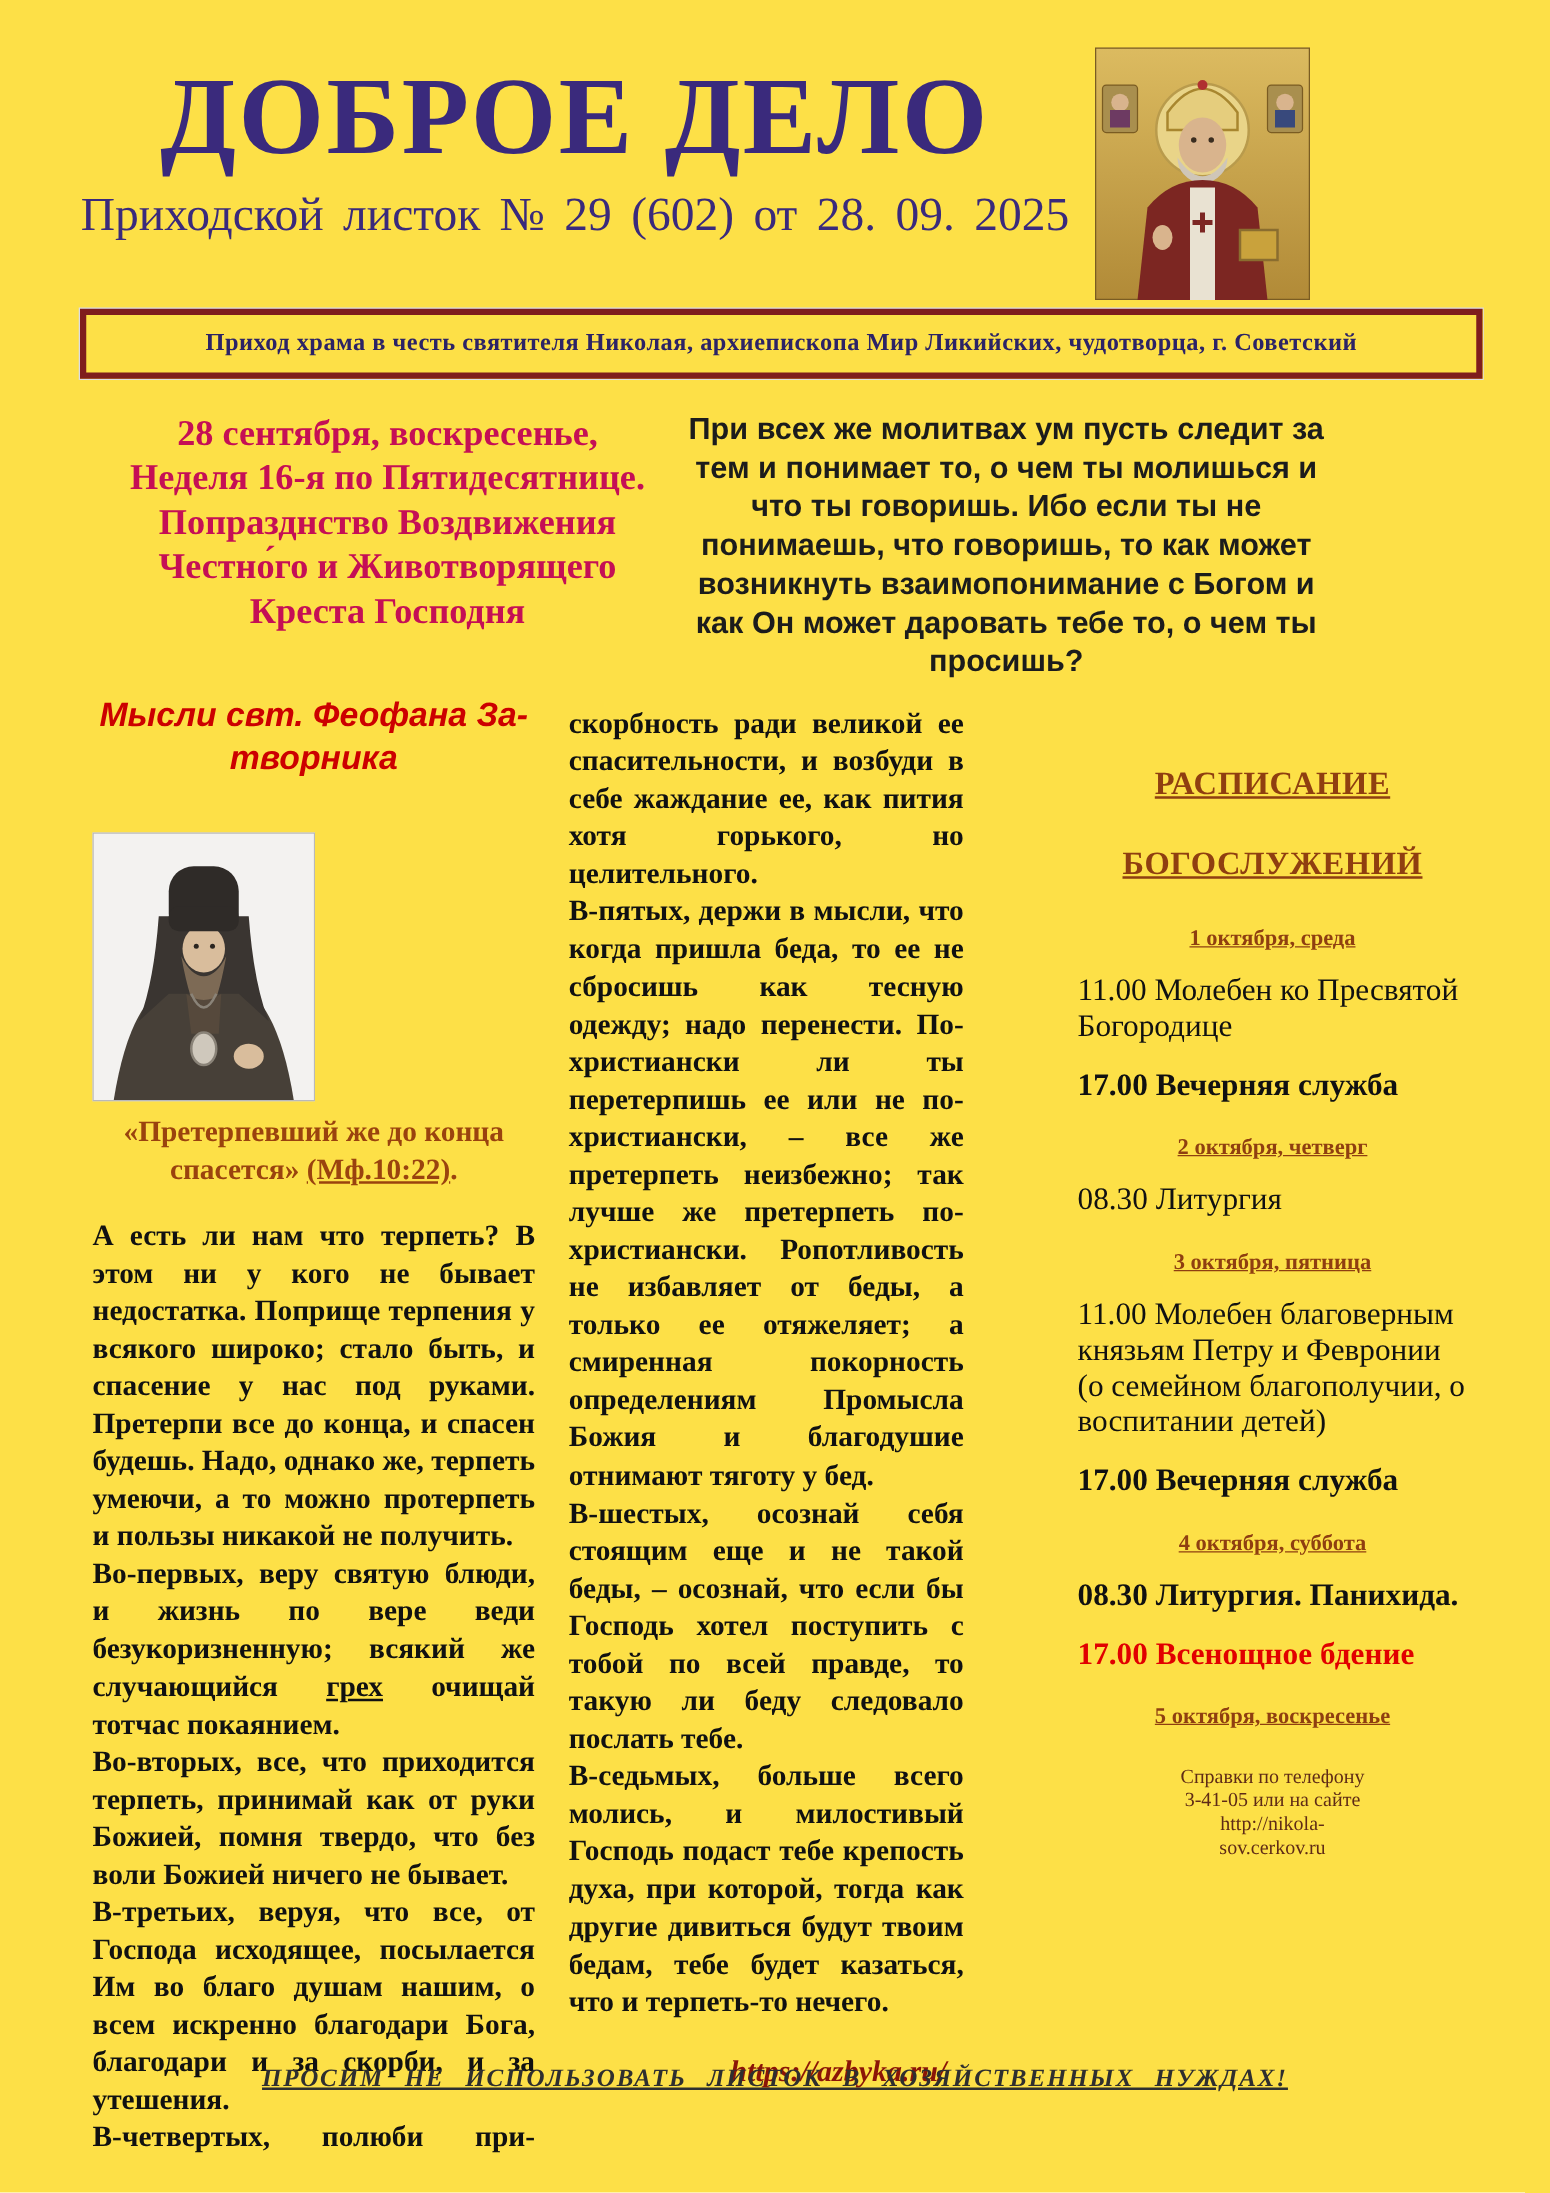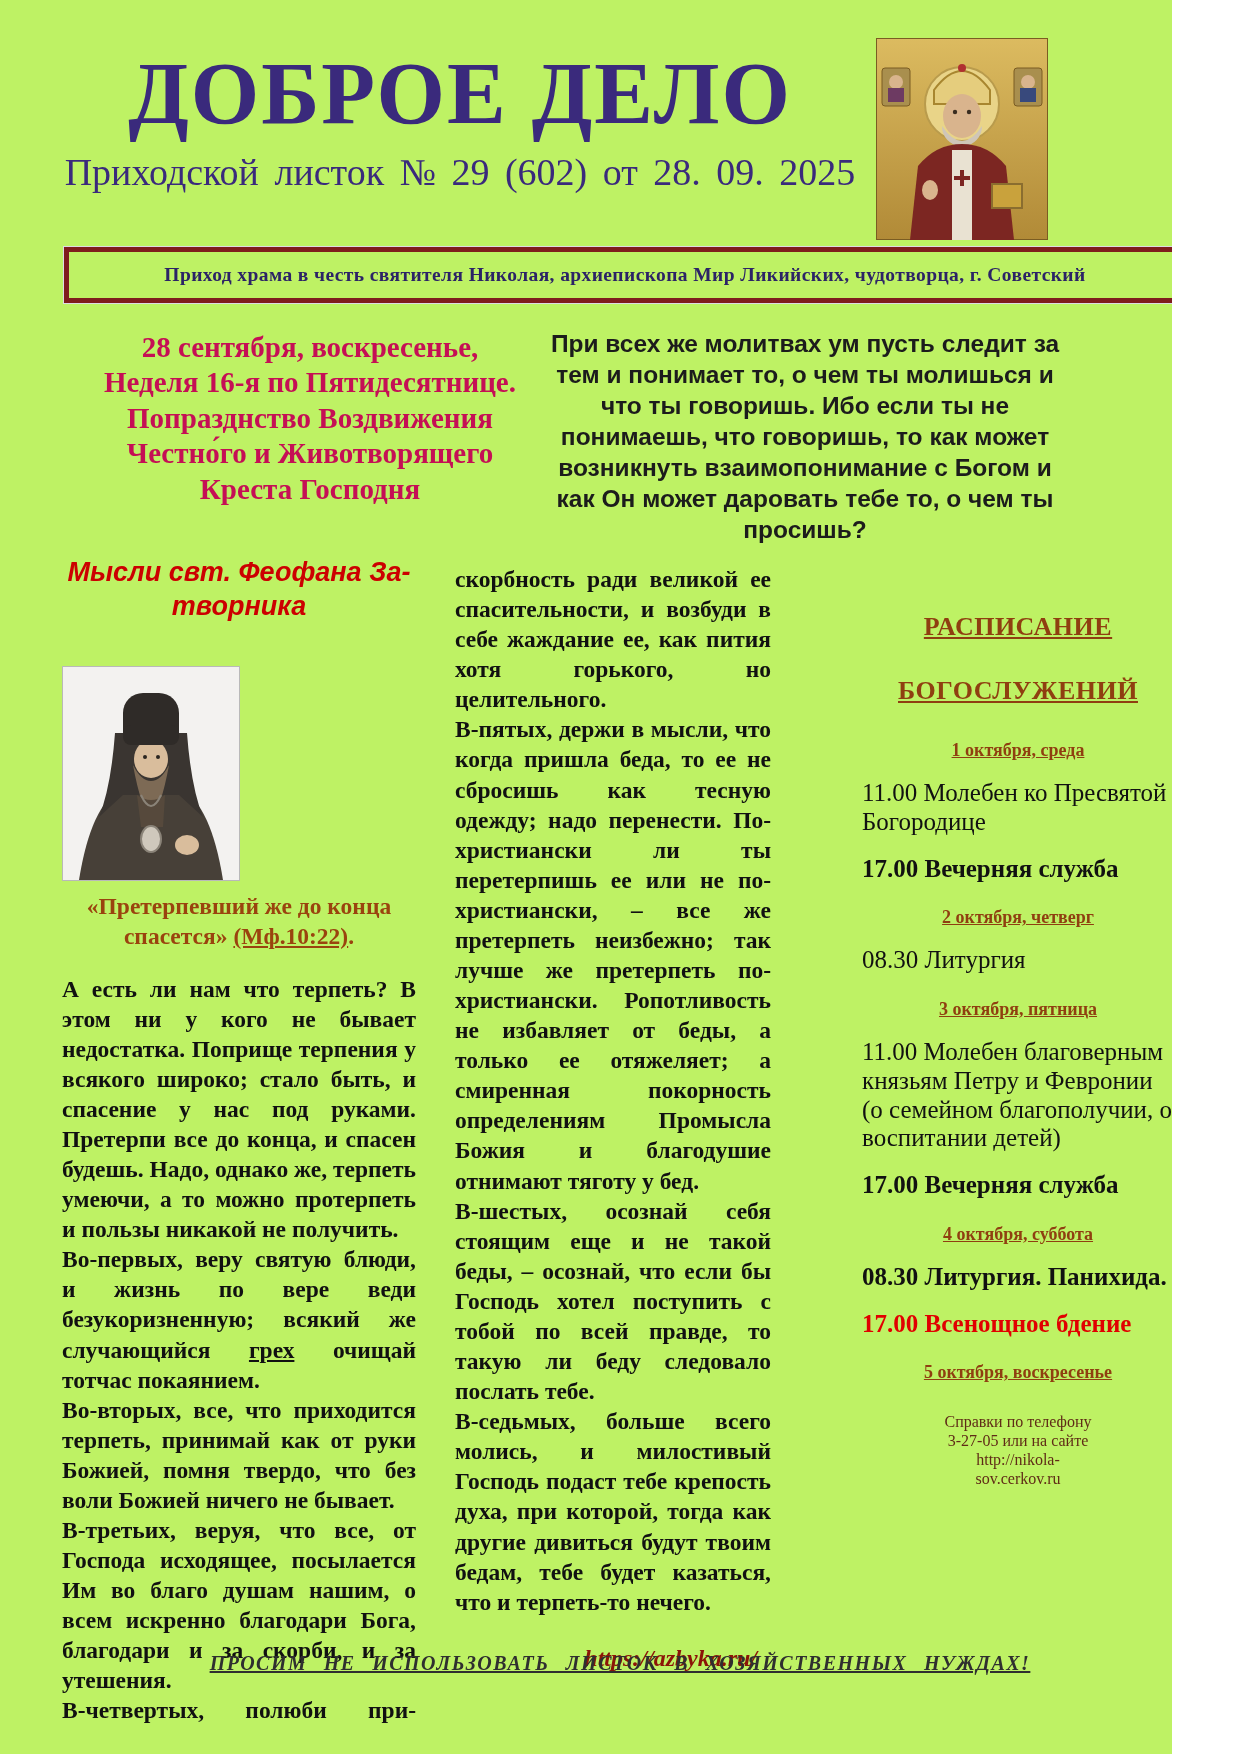--- a/index.html
+++ b/index.html
@@ -1,17 +1,17 @@
 <!DOCTYPE html>
 <html><head>
 <meta charset="utf-8">
 <style>
   html,body{margin:0;padding:0;background:#ffffff;}
-  .page{position:relative;width:1140px;height:1754px;background:#bef264;overflow:hidden;
-        font-family:"Liberation Serif",serif;color:#111;padding-left:32px;}
+  .page{position:relative;width:1240px;height:1754px;background:#fde047;overflow:hidden;
+        font-family:"Liberation Serif",serif;color:#111;}
 
   
   .main-title{position:absolute;left:55px;top:48px;width:810px;text-align:center;
       font-size:88px;font-weight:bold;color:#3a2a7c;line-height:1.05;letter-spacing:2px;}
   .subtitle{position:absolute;left:40px;top:150px;width:840px;text-align:center;
       font-size:38px;color:#3a2a7c;word-spacing:6px;}
   .icon-frame{position:absolute;left:876px;top:38px;width:172px;height:202px;}
 
   
   .banner{position:absolute;left:64px;top:247px;width:1112px;height:46px;
@@ -25,21 +25,21 @@
 
   
   .quote-block{position:absolute;left:545px;top:303px;width:520px;text-align:center;
       font-family:"Liberation Sans",sans-serif;font-weight:bold;font-size:24.5px;
       color:#1c1c1c;line-height:1.27;}
   .attribution{margin-top:6px;font-size:23px;font-style:italic;color:#c00000;
       text-decoration:underline;}
 
   
   .col p{margin:0;}
-  .col1{position:absolute;left:62px;top:556px;width:354px;}
+  .col1{position:absolute;left:74px;top:556px;width:354px;}
   .col2{position:absolute;left:455px;top:564px;width:316px;}
   .col3{position:absolute;left:862px;top:612px;width:312px;}
 
   .col1-heading{font-family:"Liberation Sans",sans-serif;font-style:italic;font-weight:bold;
       color:#cc0000;font-size:27px;text-align:center;line-height:1.25;margin-bottom:42px;}
   .portrait{float:left;width:178px;height:215px;margin:0 12px 10px 0;border:1px solid #b9b9b9;
       background:#f3f2f0;box-sizing:border-box;}
   .scripture{color:#9a430e;font-weight:bold;font-size:23.5px;text-align:center;
       line-height:1.3;margin-bottom:22px;}
   .u{text-decoration:underline;}
@@ -177,21 +177,21 @@
     <div class="sched-item sched-bold">17.00 Вечерняя служба</div>
 
     <div class="sched-date">4 октября,  суббота</div>
     <div class="sched-item sched-bold">08.30 Литургия. Панихида.</div>
     <div class="sched-item sched-red">17.00 Всенощное бдение</div>
 
     <div class="sched-date">5 октября, воскресенье</div>
 
     <div class="contact">
       <div>Справки по телефону</div>
-      <div>3-27-05 или на сайте</div>
+      <div>3-41-05 или на сайте</div>
       <div class="site-link">
         <div>http://nikola-</div>
         <div>sov.cerkov.ru</div>
       </div>
     </div>
   </div>
 
   <div class="footer">ПРОСИМ НЕ ИСПОЛЬЗОВАТЬ ЛИСТОК В ХОЗЯЙСТВЕННЫХ НУЖДАХ!</div>
 
 </div>

